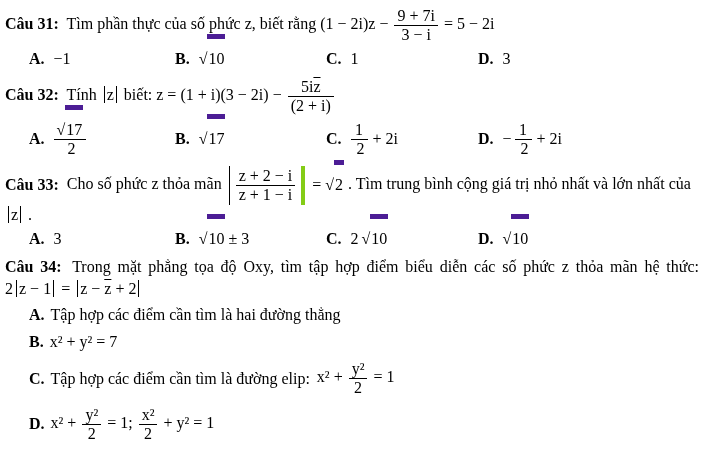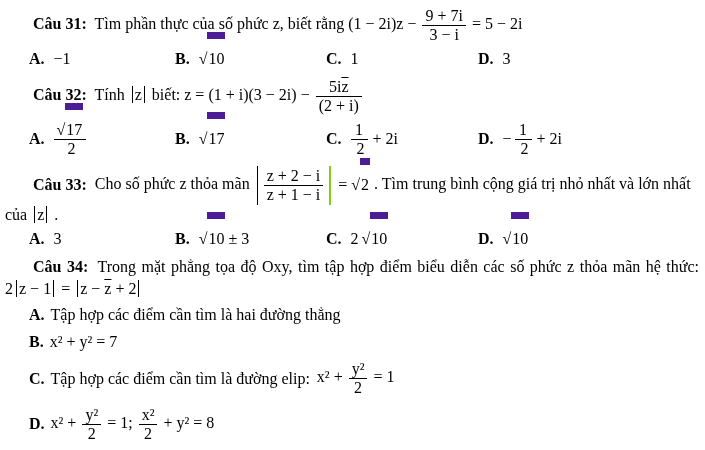--- a/index.html
+++ b/index.html
@@ -3,32 +3,32 @@
 <meta charset="utf-8">
 <style>
   html,body{margin:0;padding:0;background:#ffffff;}
   .page{
     width:705px;height:450px;box-sizing:border-box;
     padding:6px 6px 0 5px;overflow:hidden;
     font-family:"Liberation Serif", serif;
     font-size:16px;color:#000;line-height:1.25;
   }
   .qline{margin:0 0 4px 0;}
-  .qlabel{font-weight:bold;margin-right:4px;margin-left:28px;}
+  .qlabel{font-weight:bold;margin-right:4px;}
   .math{white-space:nowrap;}
   
   .frac{display:inline-block;vertical-align:middle;text-align:center;line-height:1.12;margin:1px 2px;}
   .frac .num{display:block;border-bottom:1px solid #000;padding:0 3px;}
   .frac .den{display:block;padding:0 3px;}
   
   .sqrt{white-space:nowrap;}
   .sqrt::before{content:"\221A";}
-  .rad{border-top:7px solid #4c1d95;padding:11px 1px;}
+  .rad{border-top:5px solid #4c1d95;padding:11px 1px;}
   
-  .abs{display:inline-block;border-left:1px solid #000;border-right:2px solid #84cc16;padding:0 4px;margin:0 3px;vertical-align:middle;}
+  .abs{display:inline-block;border-left:1px solid #000;border-right:4px solid #84cc16;padding:0 4px;margin:0 3px;vertical-align:middle;}
   .absi{border-left:1px solid #000;border-right:1px solid #000;padding:0 2px;margin:0 3px;}
   
   .bar{text-decoration:overline;}
   
   .optrow{display:flex;align-items:center;padding-left:24px;margin:4px 0 8px 0;}
   .optrow .opt{display:flex;align-items:center;white-space:nowrap;}
   .optrow .opt:nth-child(1){width:146px;}
   .optrow .opt:nth-child(2){width:151px;}
   .optrow .opt:nth-child(3){width:152px;}
   .optrow .opt:nth-child(4){flex:1;}
@@ -173,17 +173,17 @@
       <span>= 1</span>
     </span>
   </div>
   <div class="q34opt">
     <span class="okey">D.</span>
     <span class="math">
       <span>x² +</span>
       <span class="frac"><span class="num">y²</span><span class="den">2</span></span>
       <span>= 1;</span>
       <span class="frac"><span class="num">x²</span><span class="den">2</span></span>
-      <span>+ y² = 8</span>
+      <span>+ y² = 1</span>
     </span>
   </div>
 
 </div>
 
 </body></html>

